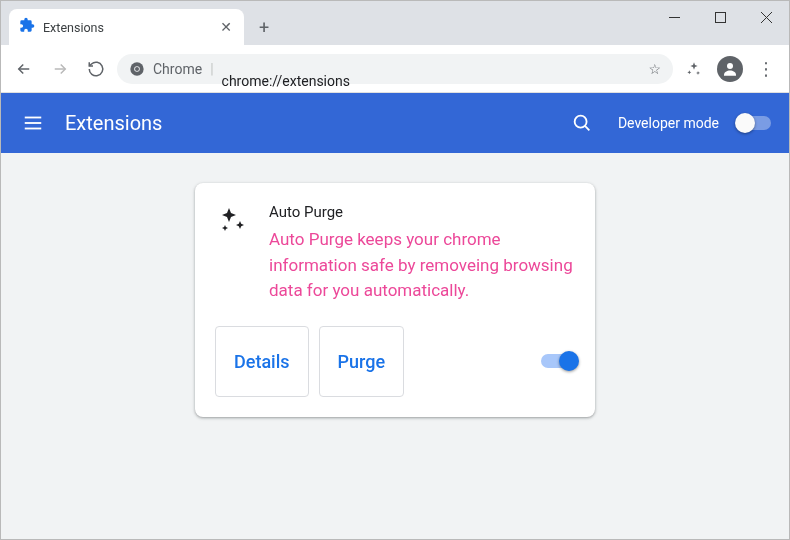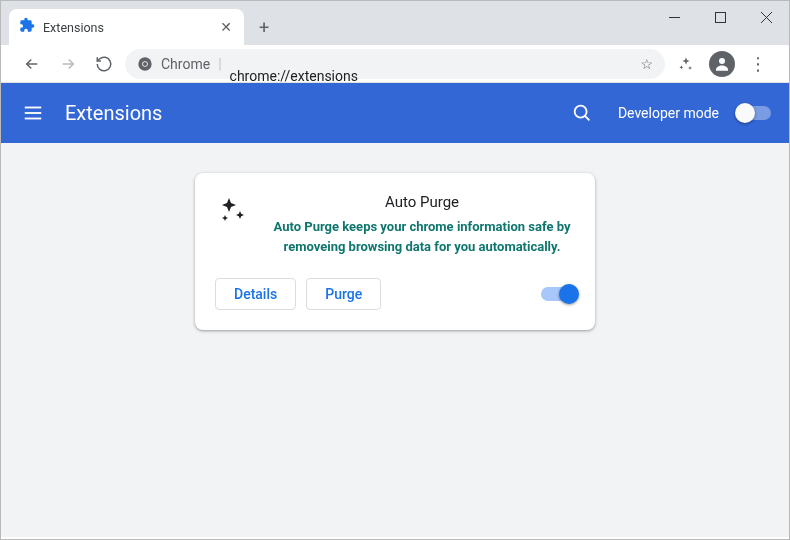--- a/index.html
+++ b/index.html
@@ -10,21 +10,21 @@
   .tab { height: 36px; width: 235px; margin-left: 8px; background: #fff; border-radius: 8px 8px 0 0; display: flex; align-items: center; padding: 0 10px; gap: 8px; position: relative; }
   .tab .ext-icon svg { width: 16px; height: 16px; }
   .tab-title { font-size: 12.5px; color: #3c4043; flex: 1; white-space: nowrap; overflow: hidden; }
   .tab-close { color: #5f6368; font-size: 14px; width: 16px; height: 16px; display: flex; align-items: center; justify-content: center; border-radius: 50%; cursor: pointer; }
   .newtab { width: 28px; height: 28px; margin-left: 6px; margin-bottom: 4px; display: flex; align-items: center; justify-content: center; color: #5f6368; font-size: 18px; cursor: pointer; border-radius: 50%; }
   .win-controls { position: absolute; right: 0; top: 0; height: 32px; display: flex; }
   .win-btn { width: 46px; display: flex; align-items: center; justify-content: center; color: #333; cursor: pointer; }
   .win-btn svg { width: 11px; height: 11px; }
 
   
-  .toolbar { height: 38px; background: #fff; display: flex; align-items: center; padding: 0 16px; gap: 6px; border-bottom: 1px solid #e0e0e0; }
+  .toolbar { height: 48px; background: #fff; display: flex; align-items: center; padding: 0 8px; gap: 6px; border-bottom: 1px solid #e0e0e0; }
   .nav-btn { width: 30px; height: 30px; display: flex; align-items: center; justify-content: center; color: #5f6368; border-radius: 50%; cursor: pointer; }
   .nav-btn.disabled { color: #b9b9b9; cursor: default; }
   .nav-btn svg { width: 18px; height: 18px; }
   .omnibox { flex: 1; height: 30px; background: #f1f3f4; border-radius: 15px; display: flex; align-items: center; padding: 0 12px; gap: 8px; color: #5f6368; font-size: 14px; }
   .omnibox .chrome-logo { width: 16px; height: 16px; display:flex; align-items:center; justify-content:center; }
   .omnibox .scheme { color: #5f6368; }
   .omnibox .sep { color: #c4c7c5; }
   .omnibox .path { color: #202124; margin-top: 24px; }
   .omnibox .star { margin-left: auto; color: #5f6368; }
   .tool-icon { width: 30px; height: 30px; display: flex; align-items: center; justify-content: center; color: #5f6368; border-radius: 50%; cursor: pointer; }
@@ -38,28 +38,28 @@
   .menu-btn svg, .search-btn svg { width: 22px; height: 22px; stroke: #fff; }
   .ext-header-title { font-size: 20px; font-weight: 400; flex: 1; }
   .search-btn { width: 36px; height: 36px; display: flex; align-items: center; justify-content: center; cursor: pointer; }
   .devmode-label { font-size: 14px; }
   .toggle { width: 34px; height: 14px; background: rgba(255,255,255,0.35); border-radius: 7px; position: relative; cursor: pointer; }
   .toggle .knob { position: absolute; left: -2px; top: -3px; width: 20px; height: 20px; background: #fafafa; border-radius: 50%; box-shadow: 0 1px 3px rgba(0,0,0,0.4); }
 
   
   .content { height: calc(540px - 44px - 42px - 60px); background: #f1f3f4; padding: 30px 0 0 0; display: flex; justify-content: center; align-items: flex-start; }
   .card { width: 400px; background: #fff; border-radius: 8px; box-shadow: 0 1px 2px rgba(60,64,67,0.3), 0 1px 3px 1px rgba(60,64,67,0.15); padding: 20px; }
-  .card-top { display: flex; gap: 18px; text-align: center; }
+  .card-top { display: flex; gap: 18px; }
   .card-icon { width: 36px; height: 36px; display: flex; align-items: center; justify-content: center; }
   .card-icon svg { width: 32px; height: 32px; }
   .card-body { flex: 1; }
   .card-title { font-size: 15px; color: #202124; margin-bottom: 6px; }
-  .card-desc { font-size: 13px; color: #0f766e; line-height: 1.5; font-weight: bold; }
+  .card-desc { font-size: 17px; color: #ec4899; line-height: 1.5; }
   .card-bottom { display: flex; align-items: center; gap: 10px; margin-top: 22px; }
-  .chip-btn { padding: 7px 18px; border: 1px solid #dadce0; border-radius: 4px; color: #1a73e8; font-size: 14px; font-weight: 500; background: #fff; cursor: pointer; }
+  .chip-btn { padding: 24px 18px; border: 1px solid #dadce0; border-radius: 4px; color: #1a73e8; font-size: 18px; font-weight: 500; background: #fff; cursor: pointer; }
   .card-toggle { margin-left: auto; width: 34px; height: 14px; background: #a8c7fa; border-radius: 7px; position: relative; cursor: pointer; }
   .card-toggle .knob { position: absolute; right: -4px; top: -3px; width: 20px; height: 20px; background: #1a73e8; border-radius: 50%; box-shadow: 0 1px 3px rgba(0,0,0,0.4); }
 </style>
 </head>
 <body>
 
 <div class="titlebar">
   <div class="tab">
     <span class="ext-icon">
       <svg viewBox="0 0 24 24" fill="#1a73e8">

